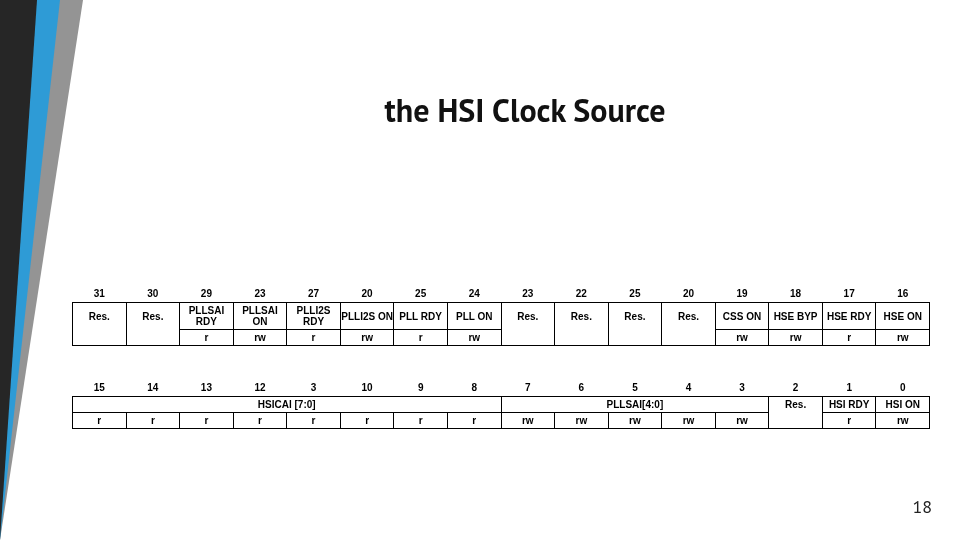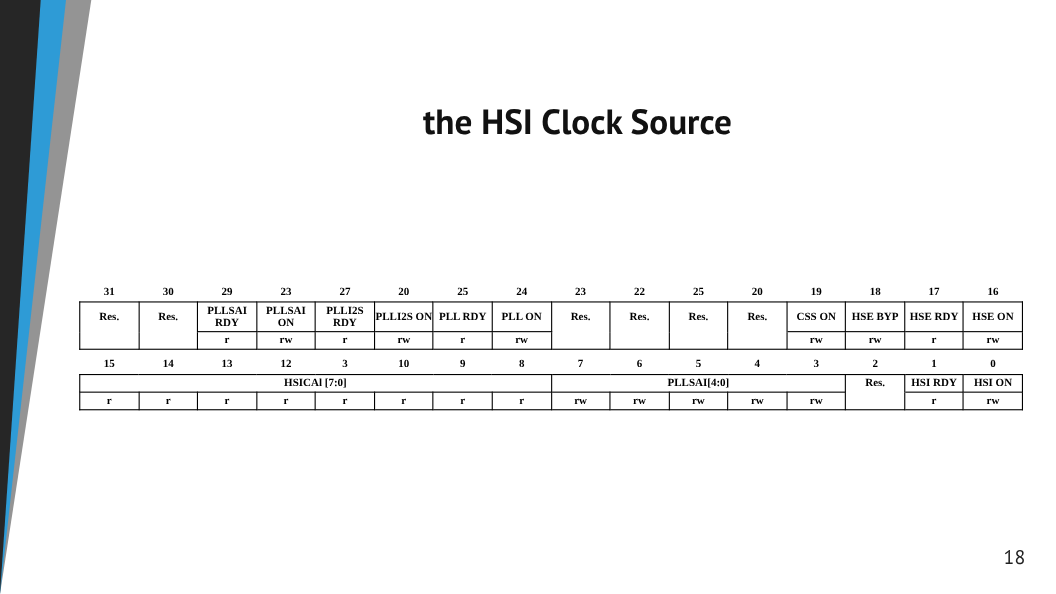--- a/index.html
+++ b/index.html
@@ -56,21 +56,22 @@
   .reg-wrap {
     position: absolute;
     top: 258px;
     left: 72px;
     right: 30px;
   }
   table.reg {
     border-collapse: collapse;
     width: 100%;
     table-layout: fixed;
-    font-family: Liberation Serif, serif;
+    font-family: Liberation Sans, sans-serif;
+    margin-top: 28px;
   }
   table.reg td, table.reg th {
     border: 1px solid #000;
     text-align: center;
     vertical-align: middle;
     font-size: 10px;
     line-height: 1.1;
     padding: 2px 0;
     font-weight: 700;
     color: #000;

